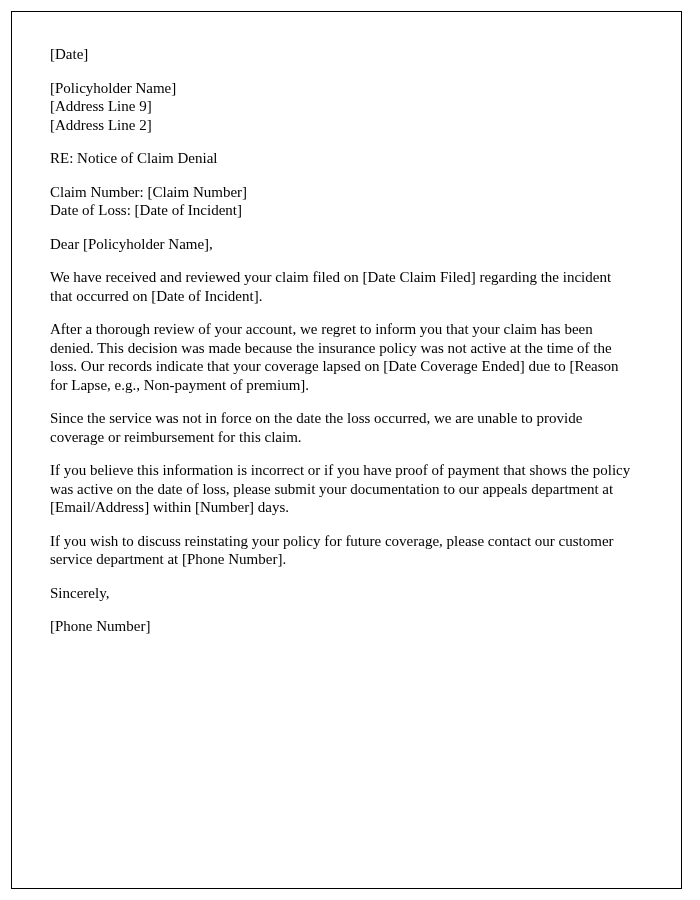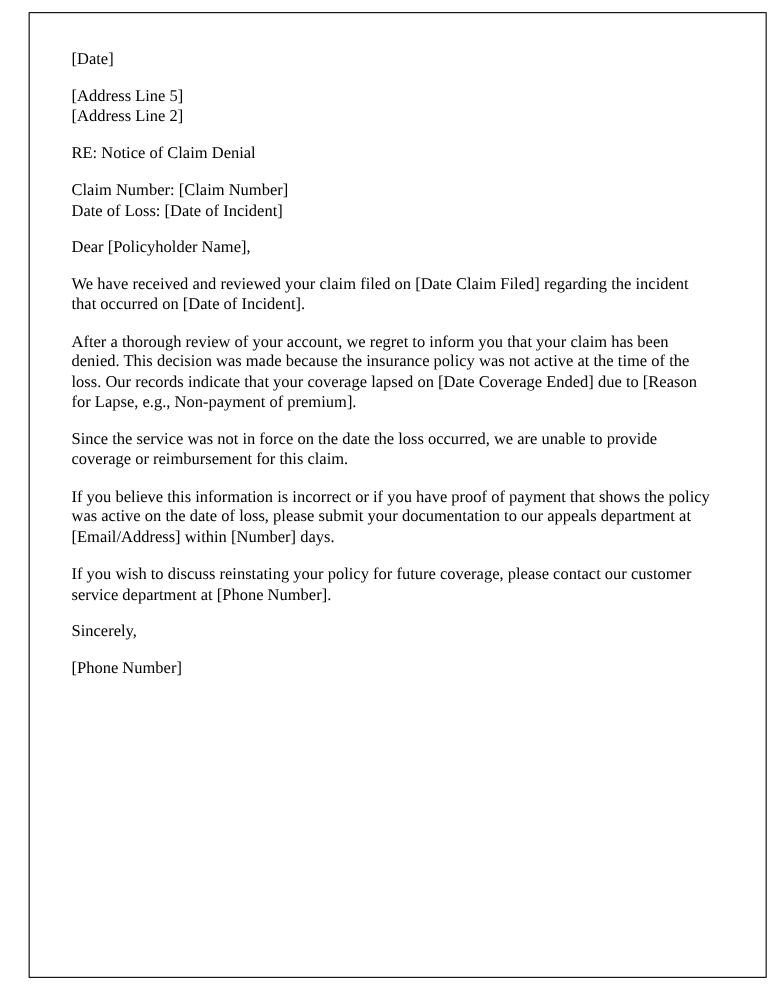--- a/index.html
+++ b/index.html
@@ -8,21 +8,21 @@
     width: 700px;
     height: 900px;
     background: #ffffff;
     color: #000000;
     font-family: "Liberation Serif", serif;
     position: relative;
     overflow: hidden;
   }
   .page {
     position: absolute;
-    left: 26px;
+    left: 11px;
     top: 11px;
     width: 671px;
     height: 878px;
     border: 1px solid #000000;
     background: #ffffff;
   }
   .content {
     padding: 33px 50px 0 38px;
     font-size: 15px;
     line-height: 18.5px;
@@ -33,21 +33,22 @@
 </style>
 </head>
 <body>
 
 <div class="page">
   <div class="content">
 
     <p>[Date]</p>
 
     <div class="block">
-      <span class="line">[Address Line 5]</span>
+      <span class="line">[Policyholder Name]</span>
+      <span class="line">[Address Line 9]</span>
       <span class="line">[Address Line 2]</span>
     </div>
 
     <p class="subject">RE: Notice of Claim Denial</p>
 
     <div class="block">
       <span class="line">Claim Number: [Claim Number]</span>
       <span class="line">Date of Loss: [Date of Incident]</span>
     </div>
 

